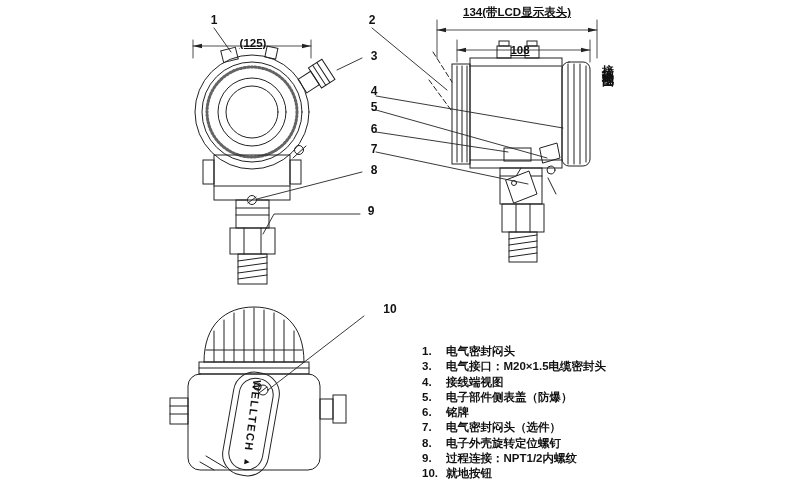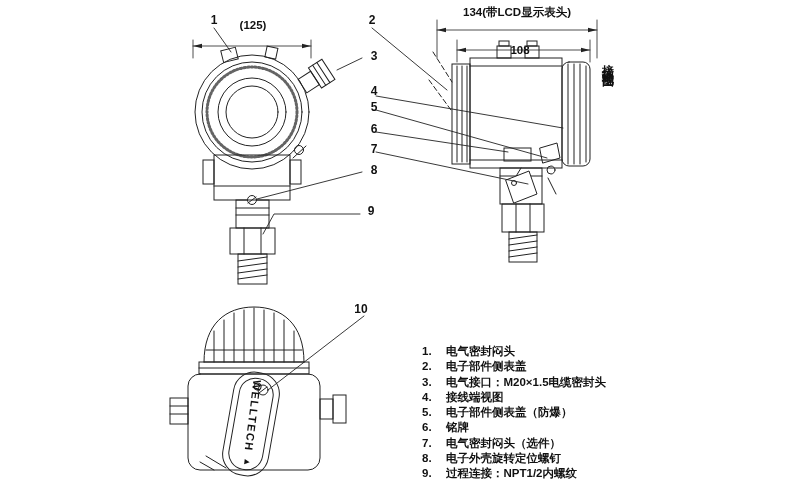--- a/index.html
+++ b/index.html
@@ -1,20 +1,20 @@
 <!DOCTYPE html>
 <html><head>
 <meta charset="utf-8">
 <style>
   html,body{margin:0;padding:0;background:#fff;}
   .canvas{position:relative;width:800px;height:500px;background:#ffffff;overflow:hidden;
           font-family:"Liberation Sans","DejaVu Sans",sans-serif;color:#111;}
   .canvas svg{position:absolute;left:0;top:0;}
   .txt{position:absolute;white-space:nowrap;}
-  .dim{font-size:11.5px;font-weight:700;color:#111;}
+  .dim{font-size:11.5px;font-weight:700;color:#111;text-decoration:underline;}
   .callout{position:absolute;width:20px;text-align:center;font-size:12px;font-weight:700;color:#111;}
   .vlabel{position:absolute;writing-mode:vertical-rl;font-size:12px;font-weight:700;letter-spacing:3px;color:#111;}
   .plate-text{position:absolute;left:206px;top:416px;width:92px;height:16px;display:flex;align-items:center;
               justify-content:center;gap:6px;transform:rotate(97deg);transform-origin:center;
               font-size:11px;font-weight:700;letter-spacing:1.5px;color:#111;}
   .plate-text .logo{font-size:9px;}
   .legend{position:absolute;left:422px;top:317px;font-size:11.5px;font-weight:700;line-height:15.3px;color:#111;margin-top:27px;}
   .legend .row{white-space:nowrap;}
   .legend .num{display:inline-block;width:24px;}
 </style>
@@ -208,46 +208,46 @@
       <line x1="376" y1="96" x2="563" y2="128"></line>
       <line x1="376" y1="110" x2="547" y2="158"></line>
       <line x1="376" y1="132" x2="508" y2="152"></line>
       <line x1="376" y1="152" x2="528" y2="184"></line>
       <line x1="362" y1="172" x2="257" y2="199"></line>
       <polyline points="360,214 274,214 263,234"></polyline>
       <line x1="364" y1="316" x2="268" y2="390"></line>
     </g>
   </svg>
 
-  <div class="txt dim" style="left:224px;top:19px;width:58px;text-align:center">(125)</div>
+  <div class="txt dim" style="left:224px;top:37px;width:58px;text-align:center">(125)</div>
   <div class="txt dim" style="left:436px;top:5px;width:162px;text-align:center">134(带LCD显示表头)</div>
   <div class="txt dim" style="left:496px;top:44px;width:48px;text-align:center">108</div>
   <div class="vlabel" style="left:599px;top:54px">接线端视图</div>
 
   <div class="callout" style="left:204px;top:13px">1</div>
   <div class="callout" style="left:362px;top:13px">2</div>
   <div class="callout" style="left:364px;top:49px">3</div>
   <div class="callout" style="left:364px;top:84px">4</div>
   <div class="callout" style="left:364px;top:100px">5</div>
   <div class="callout" style="left:364px;top:122px">6</div>
   <div class="callout" style="left:364px;top:142px">7</div>
   <div class="callout" style="left:364px;top:163px">8</div>
   <div class="callout" style="left:361px;top:204px">9</div>
-  <div class="callout" style="left:351px;top:302px">10</div>
+  <div class="callout" style="left:380px;top:302px">10</div>
 
   <div class="plate-text">
     <span>WELLTECH</span>
     <span class="logo">▲</span>
   </div>
 
   <div class="legend">
     <div class="row"><span class="num">1.</span><span>电气密封闷头</span></div>
-    <div class="row"><span class="num">2.</span><span>电子部件侧表盖</span></div>
     <div class="row"><span class="num">3.</span><span>电气接口：M20×1.5电缆密封头</span></div>
     <div class="row"><span class="num">4.</span><span>接线端视图</span></div>
     <div class="row"><span class="num">5.</span><span>电子部件侧表盖（防爆）</span></div>
     <div class="row"><span class="num">6.</span><span>铭牌</span></div>
     <div class="row"><span class="num">7.</span><span>电气密封闷头（选件）</span></div>
     <div class="row"><span class="num">8.</span><span>电子外壳旋转定位螺钉</span></div>
     <div class="row"><span class="num">9.</span><span>过程连接：NPT1/2内螺纹</span></div>
+    <div class="row"><span class="num">10.</span><span>就地按钮</span></div>
   </div>
 
 </div>
 
 </body></html>

